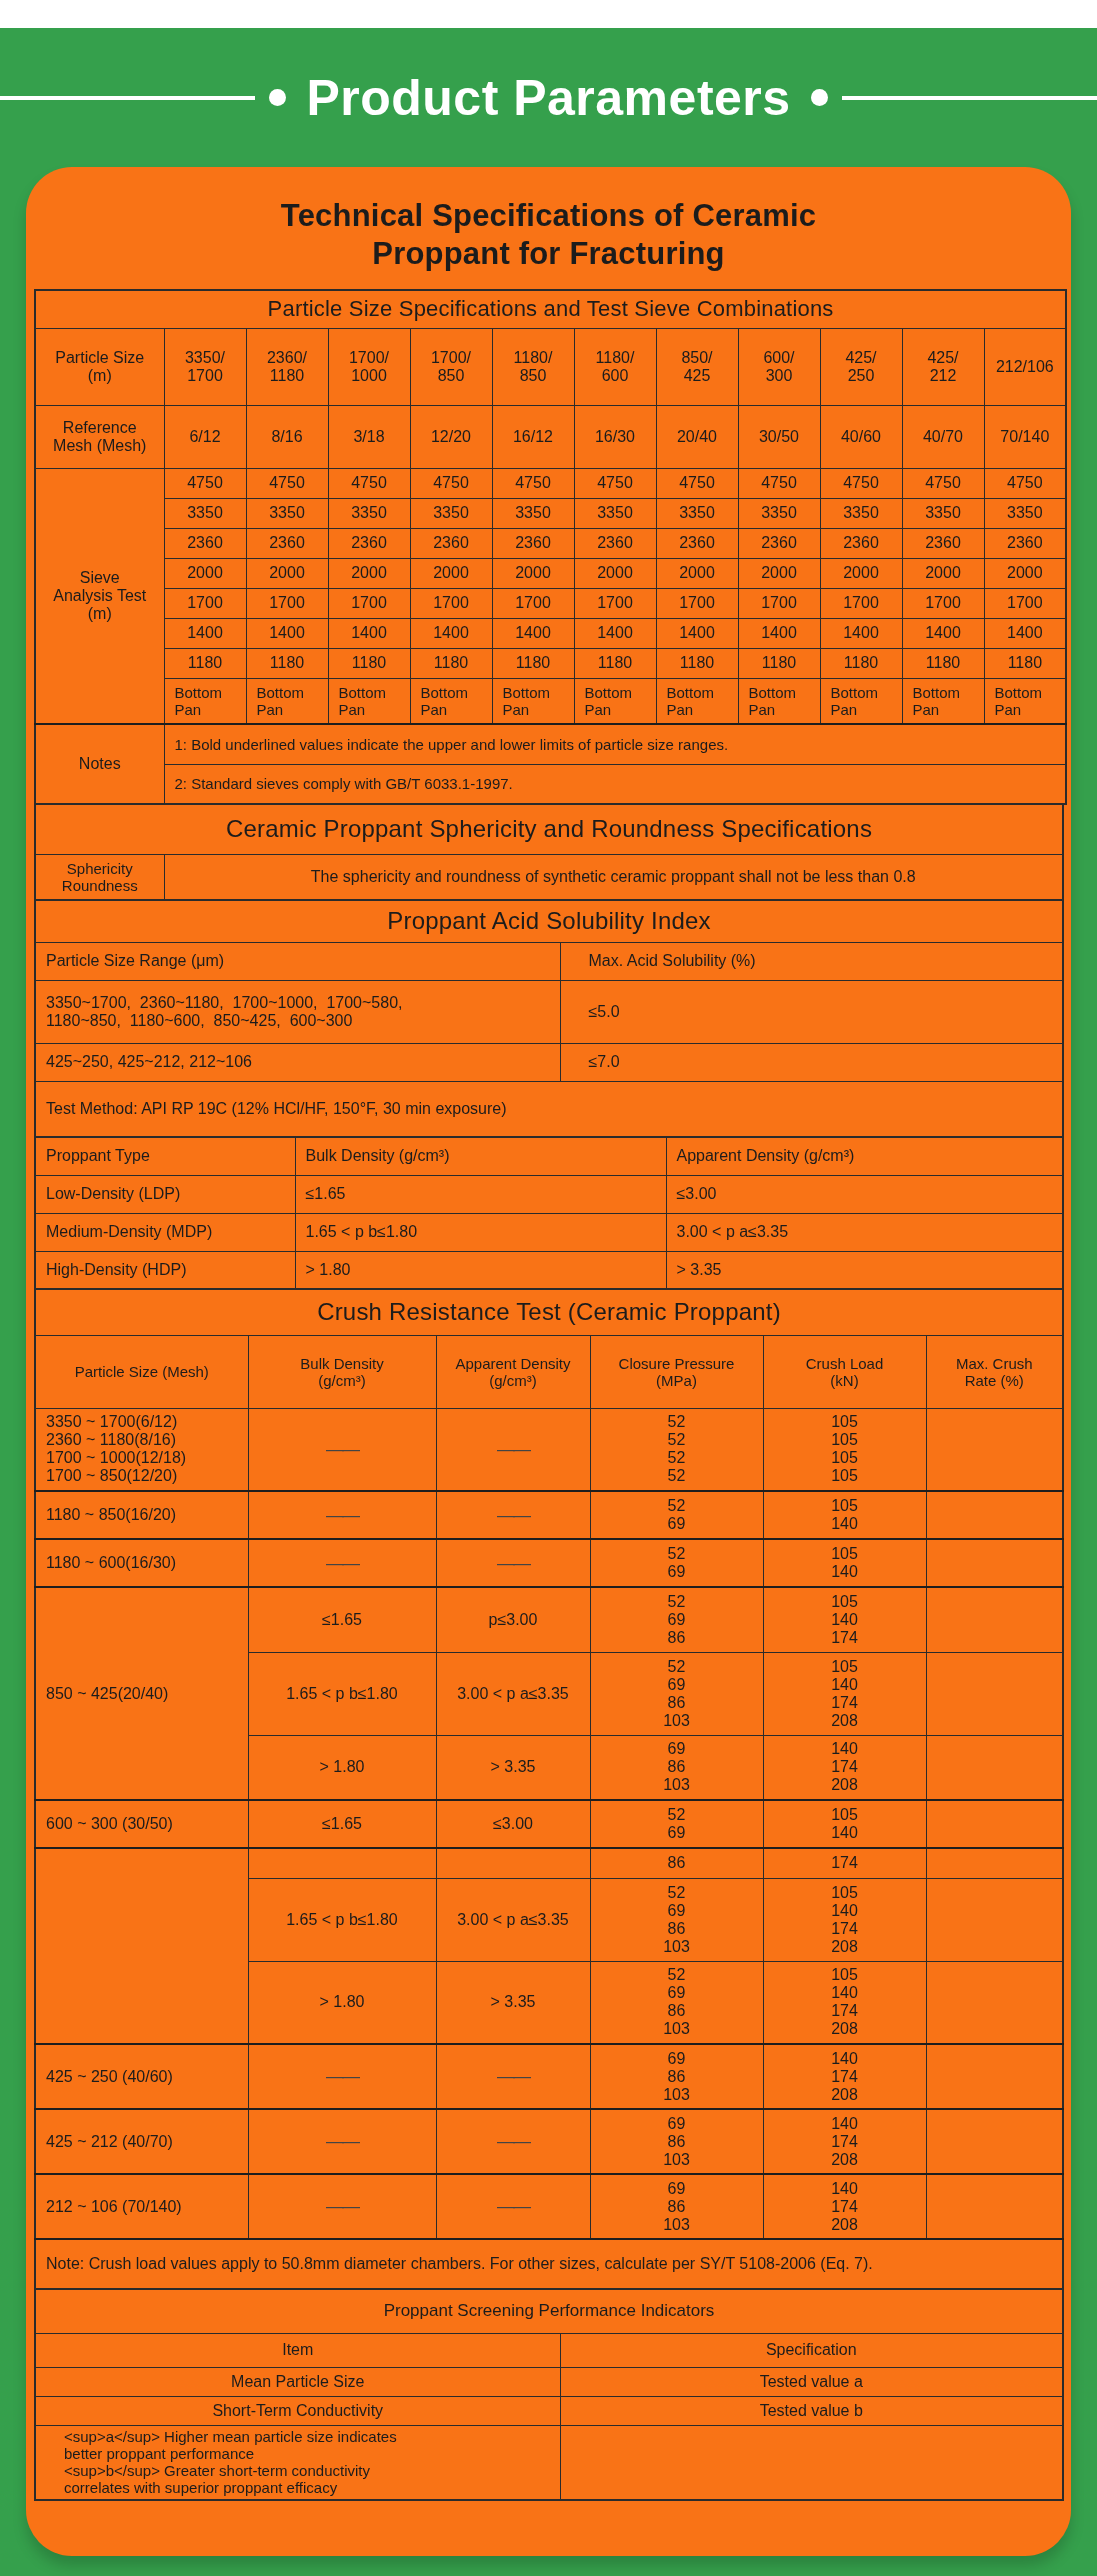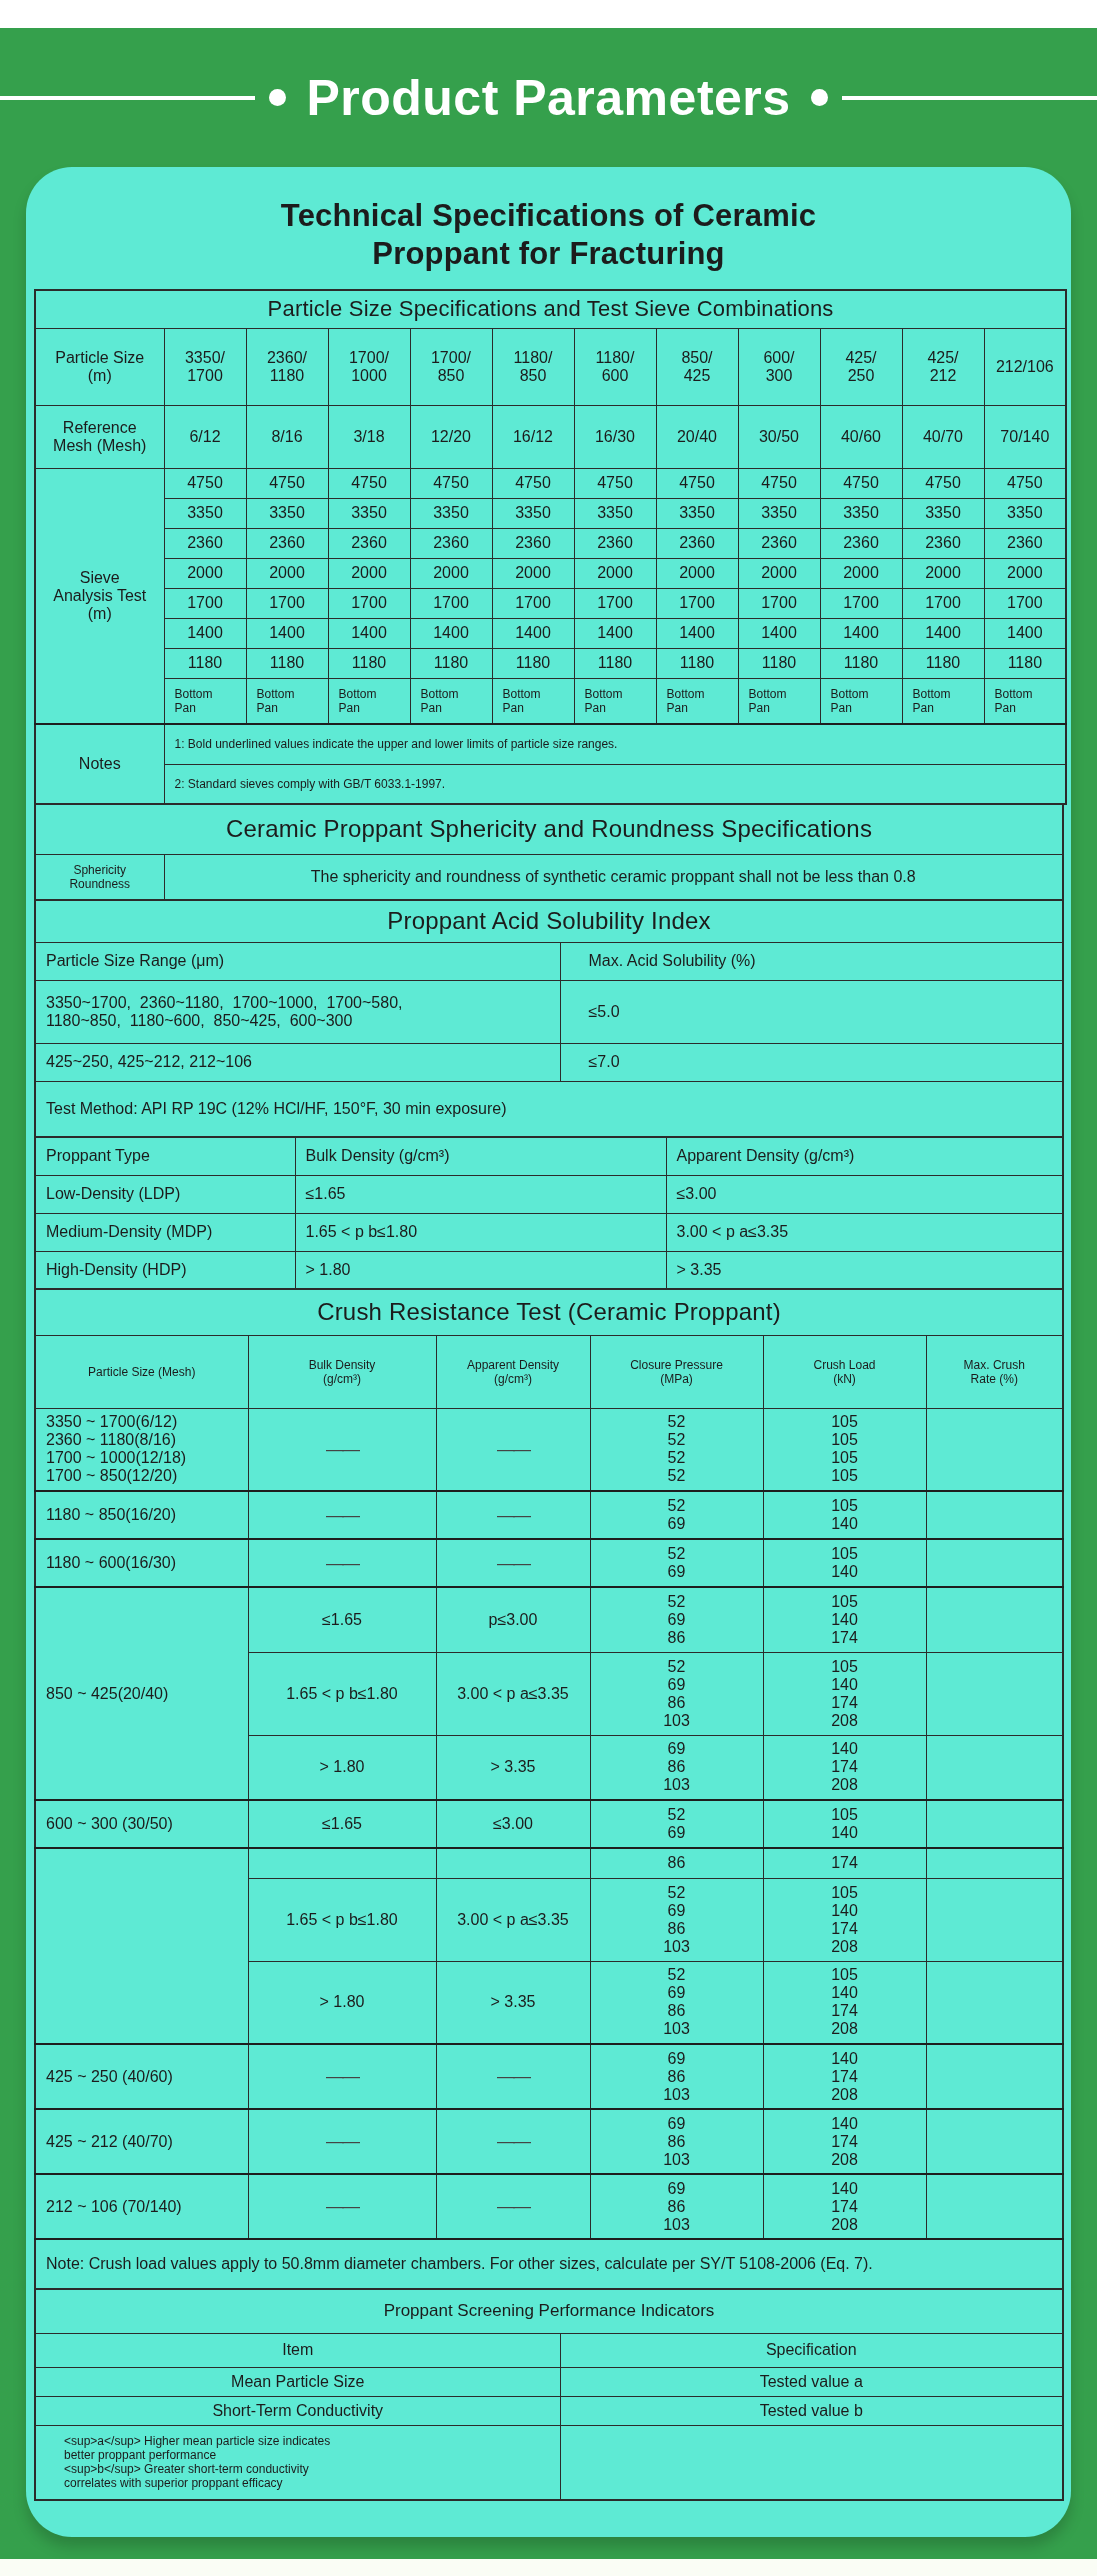--- a/index.html
+++ b/index.html
@@ -17,42 +17,42 @@
   .page-header { height:139px; display:flex; align-items:center; }
   .deco-line { flex:1; height:4px; background:#ffffff; }
   .deco-dot { width:17px; height:17px; border-radius:50%; background:#ffffff; margin:0 14px; flex:0 0 auto; }
   .page-title {
     color:#ffffff; font-size:50px; font-weight:bold; letter-spacing:0.5px;
     white-space:nowrap; padding:0 6px;
   }
 
   
   .card {
-    background:#5eead4; margin:0 26px; border-radius:46px;
-    padding:22px 8px 36px 8px;
+    background:#f97316; margin:0 26px; border-radius:46px;
+    padding:22px 8px 55px 8px;
     box-shadow:0 10px 14px rgba(0,0,0,0.18);
   }
   .card-heading {
     text-align:center; font-size:31px; line-height:38px; font-weight:bold;
     white-space:pre-line; margin:8px 0 16px 0; letter-spacing:0.2px;
   }
 
   
   table { width:1030px; margin:0 auto; border-collapse:collapse; table-layout:fixed; }
   table + table { margin-top:-2px; }
   table, th, td { border:1px solid #2b2b2b; }
   table { border-width:2px; }
   th, td { font-weight:normal; font-size:16px; text-align:center; vertical-align:middle; padding:2px 4px; }
   .pre { white-space:pre-wrap; }
   .left { text-align:left; padding-left:10px; }
   .section-title { font-size:22px; font-weight:400; letter-spacing:0.2px;margin-left:32px; }
   .big-title { font-size:24px; }
   .thick-top { border-top:2px solid #1e1e1e; }
   .dash { color:#444; letter-spacing:-2px; font-size:18px; }
-  .small { font-size:12px; }
+  .small { font-size:15px; }
 
   
   .rt  { height:38px; } .rp { height:77px; } .rm { height:63px; }
   .rs  { height:30px; } .rb { height:46px; } .rn { height:40px; }
   .rsh { height:50px; } .rsr { height:46px; }
   .rah { height:42px; } .ra1 { height:38px; } .ra2 { height:63px; }
   .ra3 { height:38px; } .ra4 { height:56px; } .rd { height:38px; }
   .rct { height:46px; } .rch { height:73px; }
   .h84 { height:83px; } .h66 { height:65px; } .h48 { height:48px; } .h30 { height:30px; }
   .rnote { height:50px; }

